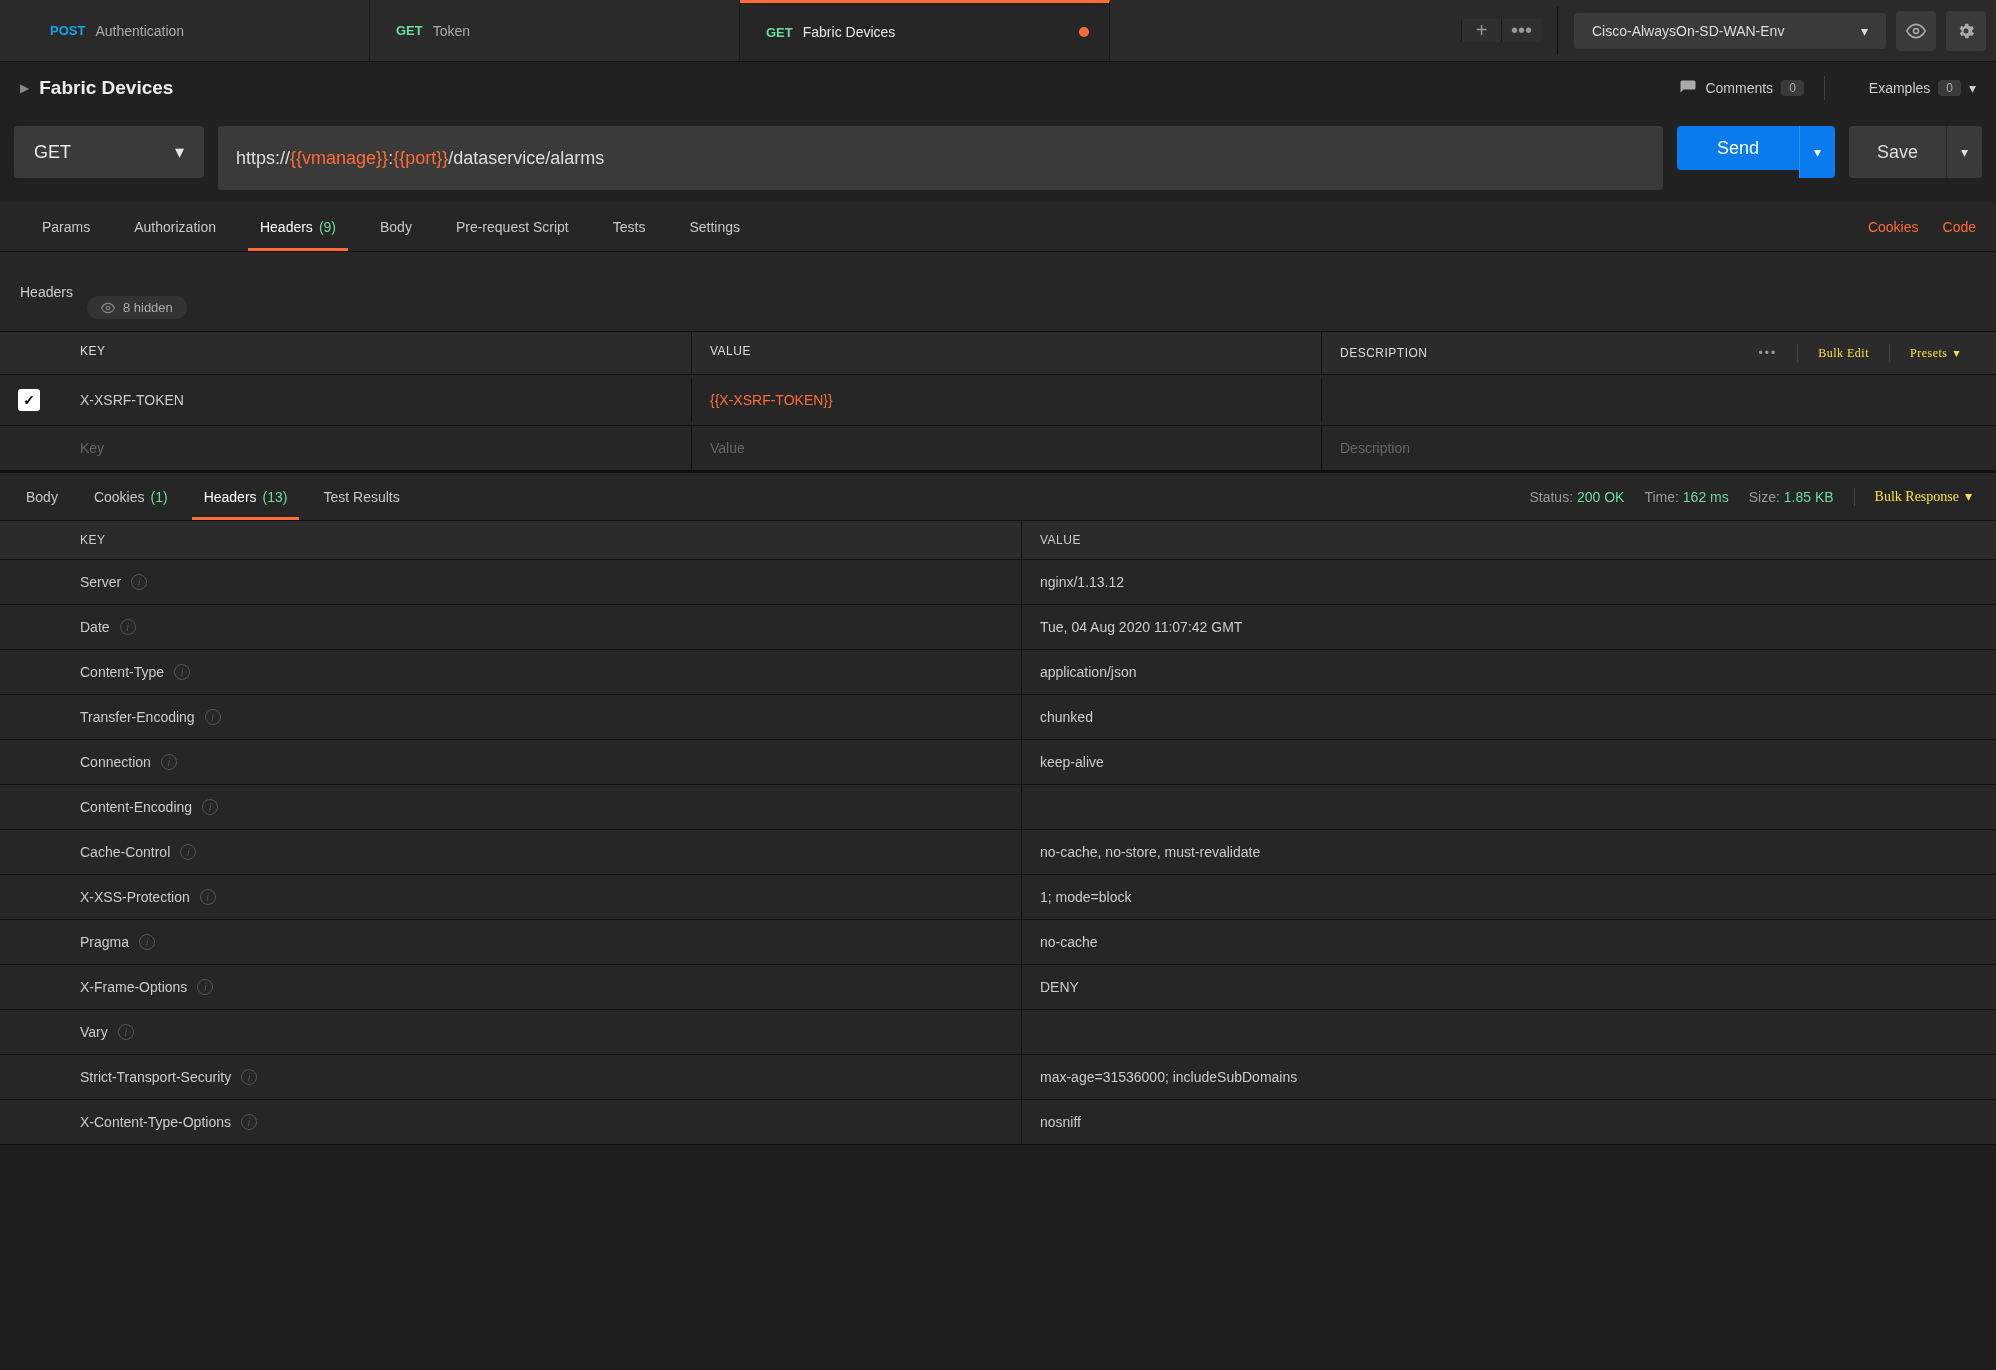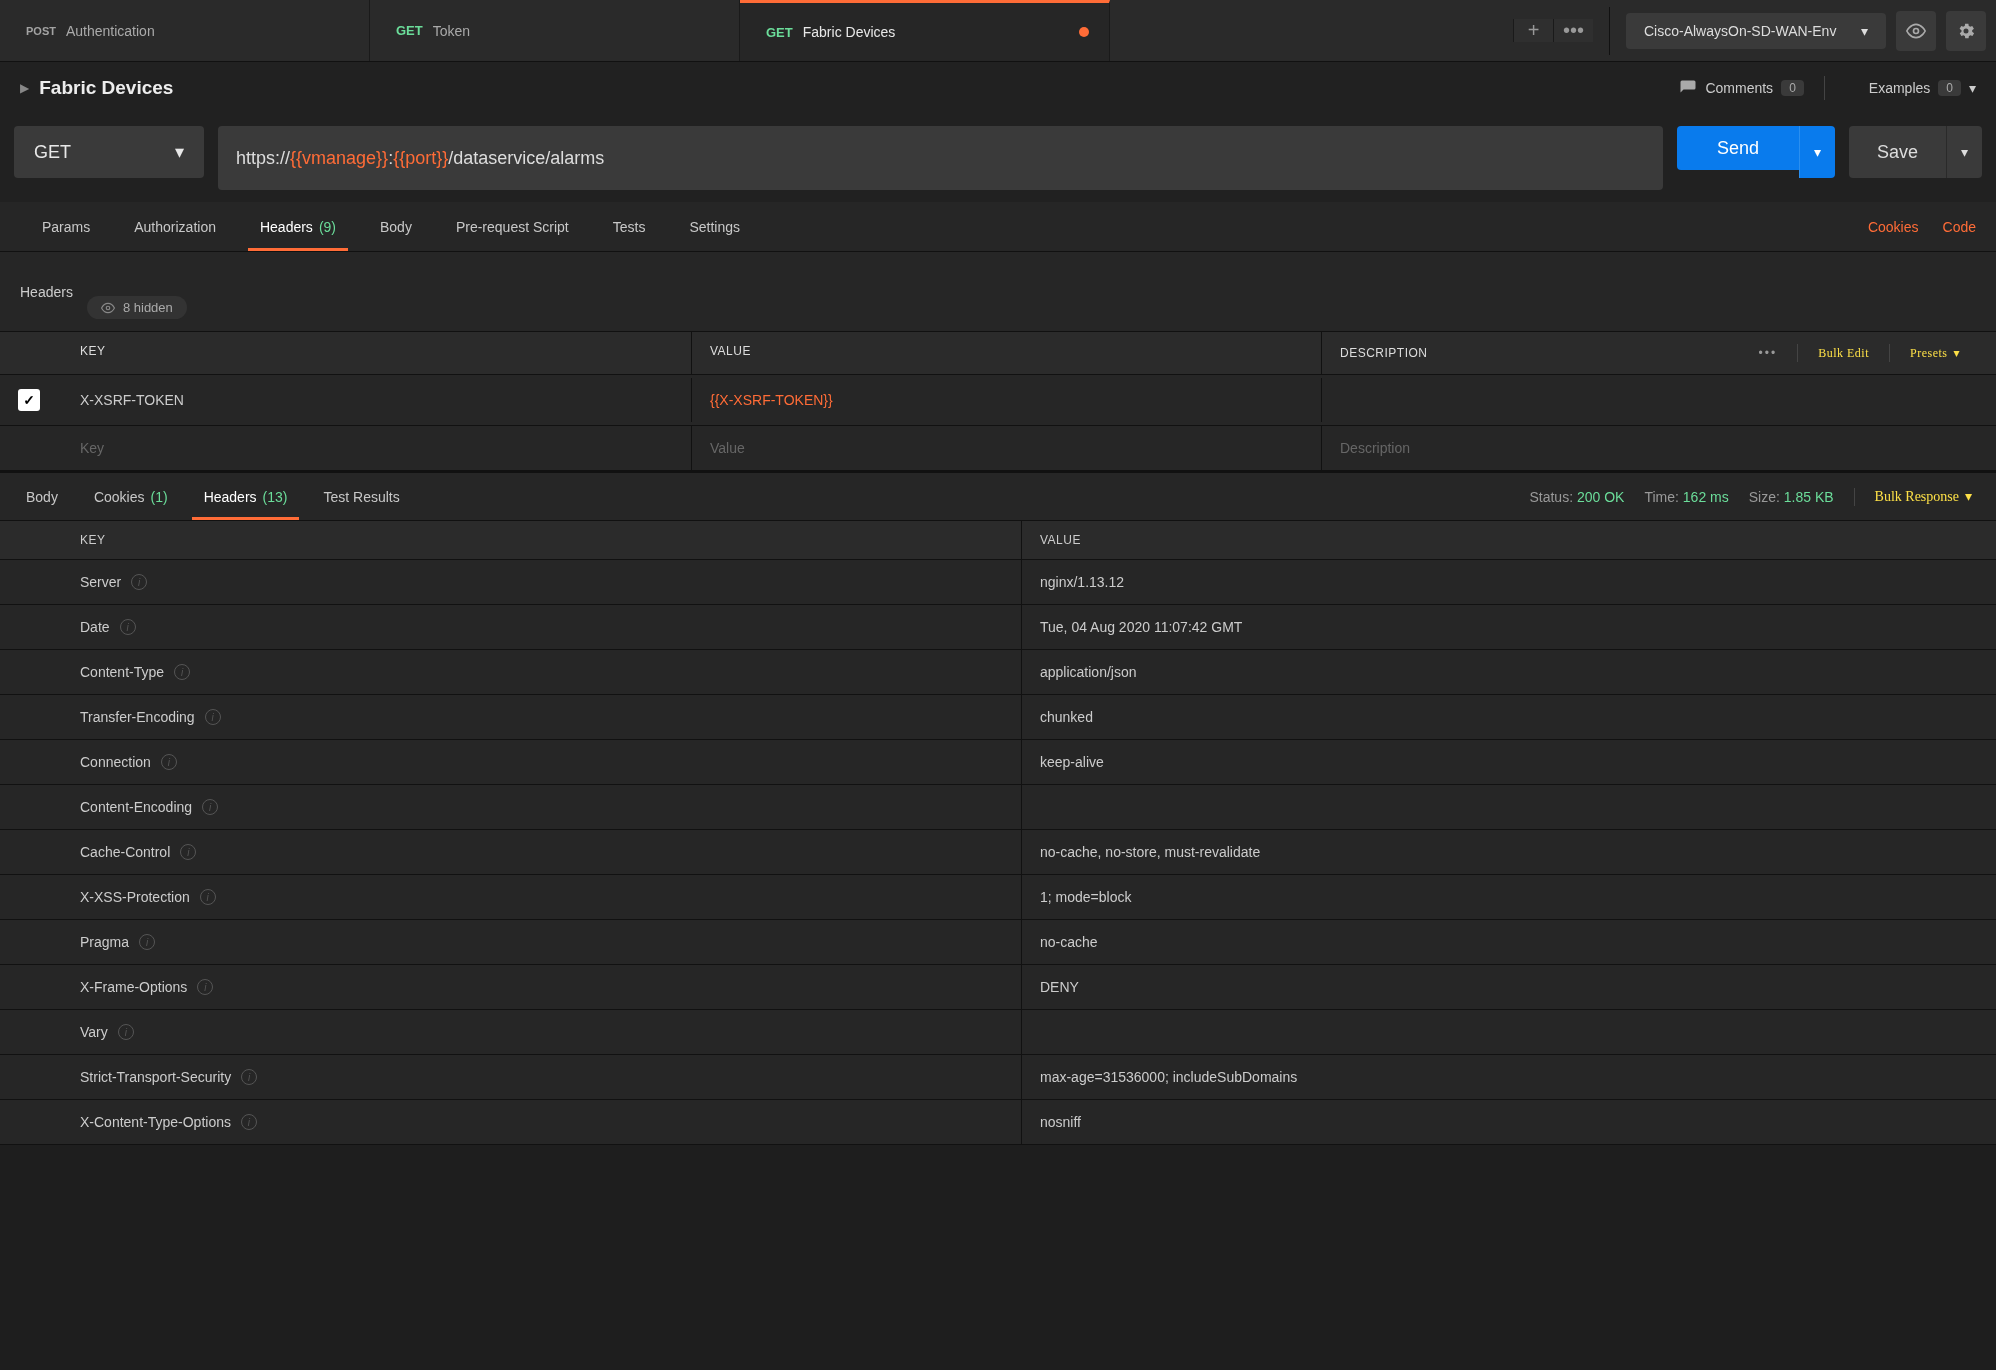--- a/index.html
+++ b/index.html
@@ -40,21 +40,21 @@
   border-top: 3px solid #ff6c37;
 }
 .tab .dot {
   position: absolute;
   right: 20px;
   width: 10px;
   height: 10px;
   background: #ff6c37;
   border-radius: 50%;
 }
-.method-post { color: #a3a3a3; font-weight: 700; font-size: 11px; margin-right: 10px; }
+.method-post { color: #0ea5e9; font-weight: 700; font-size: 13px; margin-right: 10px; margin-left: 24px; }
 .method-get { color: #6bdd9a; font-weight: 700; font-size: 13px; margin-right: 10px; }
 .tab-name { color: #aaa; }
 .tab.active .tab-name { color: #e8e8e8; }
 .new-tab-btn, .more-btn {
   width: 40px;
   display: flex;
   align-items: center;
   justify-content: center;
   color: #999;
   background: #2f2f2f;
@@ -63,21 +63,21 @@
   font-size: 20px;
 }
 .top-divider { width: 1px; background: #111; height: 48px; margin: 0 16px; }
 .env-select {
   background: #3a3a3a;
   color: #ddd;
   padding: 10px 18px;
   border-radius: 4px;
   display: flex;
   align-items: center;
-  width: 260px;
+  width: 312px;
   justify-content: space-between;
   cursor: pointer;
   margin-right: 10px;
 }
 .icon-btn {
   width: 40px;
   height: 40px;
   background: #3a3a3a;
   border-radius: 4px;
   display: flex;

